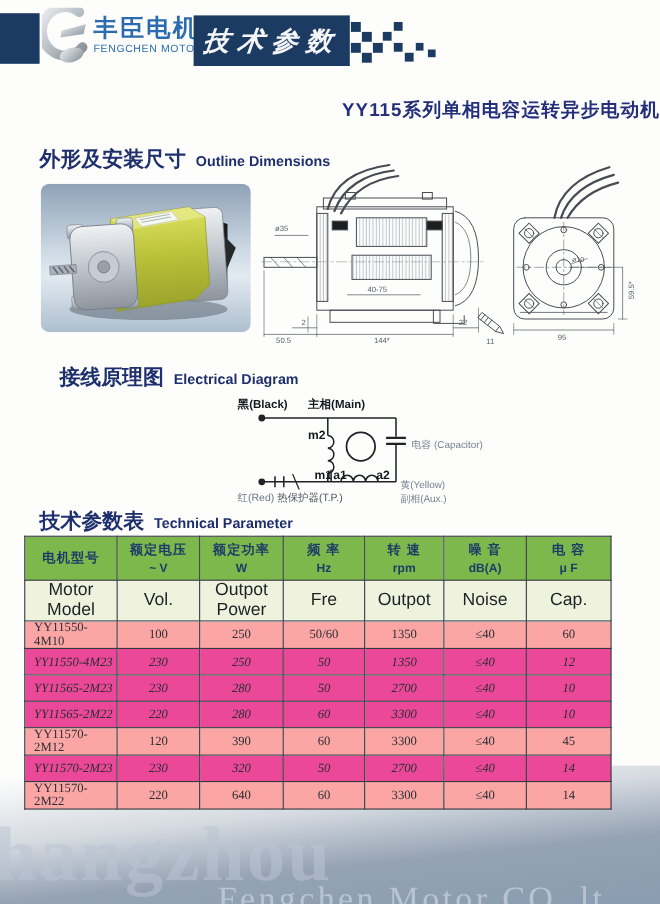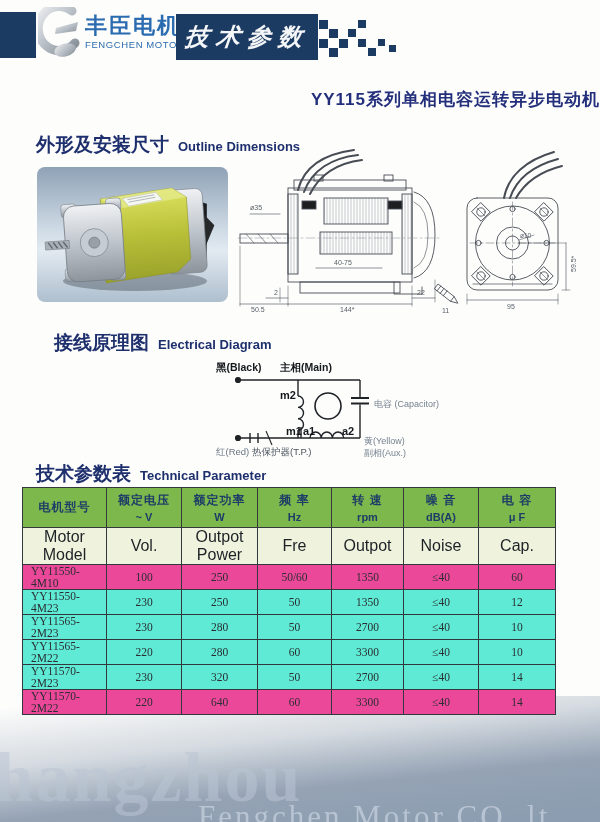--- a/index.html
+++ b/index.html
@@ -31,22 +31,22 @@
   .tblwrap{position:absolute;left:22px;top:487px;width:489px;z-index:3;}
   table{border-collapse:collapse;width:533px;table-layout:fixed;}
   td,th{border:1px solid #33383d;padding:0;text-align:center;overflow:hidden;}
   tr.h-cn th{background:#7cb84b;height:39px;color:#1e3c68;vertical-align:middle;}
   tr.h-cn .nm{font-size:12px;font-weight:bold;letter-spacing:1px;}
   tr.h-cn .un{font-size:11px;font-weight:bold;margin-top:2px;min-height:2px;}
   tr.h-en td{background:#eff3dd;height:30px;font-family:Liberation Sans, sans-serif;
              font-size:16px;color:#1d2126;}
   tr.dr td{height:23px;font-family:"Liberation Serif",serif;font-size:11.5px;color:#2a2e33;}
   tr.dr td.model{text-align:left;padding-left:8px;}
-  tr.r-blue td{background:#ec4899;}
-  tr.r-cream td{background:#5eead4;}
+  tr.r-blue td{background:#fca5a5;}
+  tr.r-cream td{background:#ec4899;font-style:italic;}
   
   .band{position:absolute;left:0;top:696px;width:600px;height:126px;z-index:1;
         background:linear-gradient(174deg,rgba(138,154,173,0) 6%,rgba(138,154,173,0.35) 38%,
                    rgba(134,150,170,0.88) 66%,#8a9cb0 100%);}
   .wm1{position:absolute;left:-58px;top:738px;z-index:2;font-family:"Liberation Serif",serif;
        font-weight:bold;font-size:70px;color:rgba(186,197,212,0.55);letter-spacing:2px;}
   .wm2{position:absolute;left:198px;top:799px;z-index:2;font-family:"Liberation Serif",serif;
        font-size:31px;color:rgba(198,208,221,0.75);letter-spacing:3px;white-space:nowrap;}
 </style>
 </head>
@@ -385,20 +385,29 @@
       </tr>
       <tr class="dr r-cream">
         <td class="model">YY11565-2M22</td>
         <td>220</td>
         <td>280</td>
         <td>60</td>
         <td>3300</td>
         <td>≤40</td>
         <td>10</td>
       </tr>
+      <tr class="dr r-blue">
+        <td class="model">YY11570-2M12</td>
+        <td>120</td>
+        <td>390</td>
+        <td>60</td>
+        <td>3300</td>
+        <td>≤40</td>
+        <td>45</td>
+      </tr>
       <tr class="dr r-cream">
         <td class="model">YY11570-2M23</td>
         <td>230</td>
         <td>320</td>
         <td>50</td>
         <td>2700</td>
         <td>≤40</td>
         <td>14</td>
       </tr>
       <tr class="dr r-blue">

